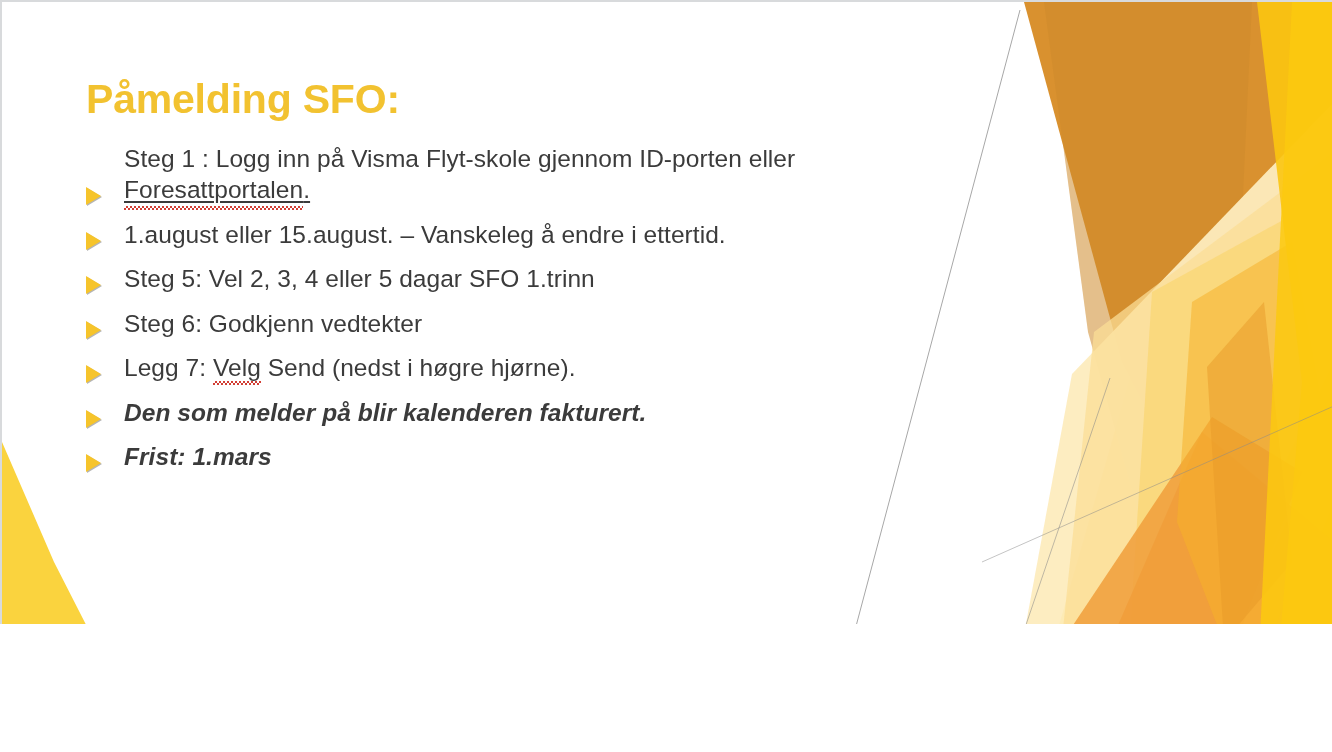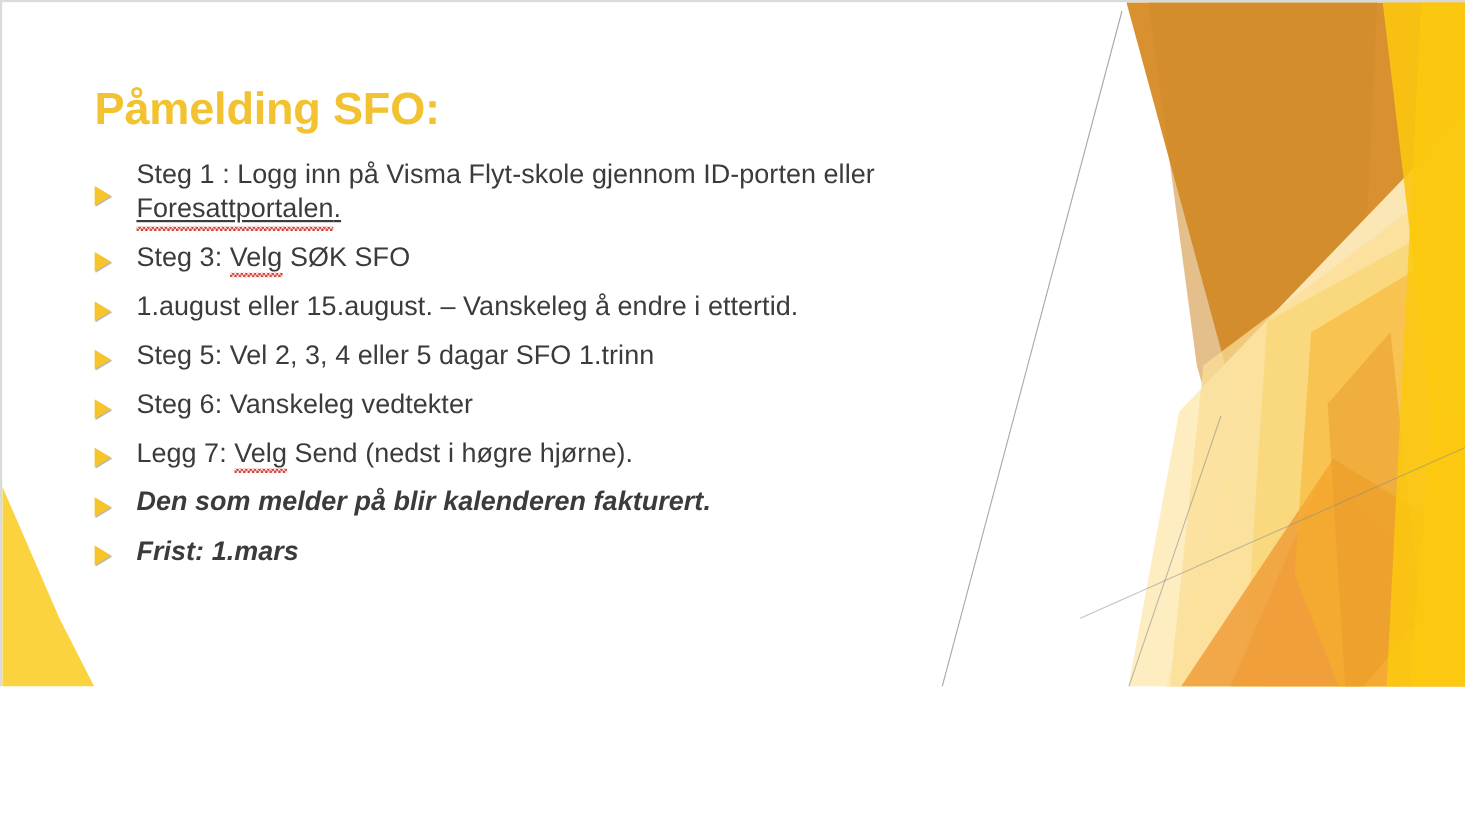--- a/index.html
+++ b/index.html
@@ -48,21 +48,21 @@
   #bullets {
     position: absolute;
     left: 84px;
     top: 141px;
     width: 830px;
   }
 
   .bullet-row {
     position: relative;
     display: flex;
-    align-items: center;
+    align-items: flex-end;
     margin-bottom: 13.5px;
   }
 
   .bullet-marker {
     flex: 0 0 auto;
     width: 38px;
     padding-top: 8px;
     line-height: 0;
   }
 
@@ -154,39 +154,33 @@
       <div class="bullet-row">
         <div class="bullet-marker">
           <span class="tri"></span>
         </div>
         <div class="bullet-text"><span>Steg 1 : Logg inn på Visma Flyt-skole gjennom ID-porten eller </span><span class="ul sq deep">Foresattportalen</span><span class="ul">.</span></div>
       </div>
       <div class="bullet-row">
         <div class="bullet-marker">
           <span class="tri"></span>
         </div>
-        <div class="bullet-text"><span>Steg 3: </span><span class="sq">Velg</span><span> SØK SFO</span></div>
-      </div>
-      <div class="bullet-row">
-        <div class="bullet-marker">
-          <span class="tri"></span>
-        </div>
         <div class="bullet-text"><span class="b">1.august</span><span> eller </span><span class="b">15.august. – Vanskeleg å endre i ettertid.</span></div>
       </div>
       <div class="bullet-row">
         <div class="bullet-marker">
           <span class="tri"></span>
         </div>
         <div class="bullet-text"><span>Steg 5: Vel 2, 3, 4 eller 5 dagar SFO 1.trinn</span></div>
       </div>
       <div class="bullet-row">
         <div class="bullet-marker">
           <span class="tri"></span>
         </div>
-        <div class="bullet-text"><span>Steg 6: Vanskeleg vedtekter</span></div>
+        <div class="bullet-text"><span>Steg 6: Godkjenn vedtekter</span></div>
       </div>
       <div class="bullet-row">
         <div class="bullet-marker">
           <span class="tri"></span>
         </div>
         <div class="bullet-text"><span>Legg 7: </span><span class="sq">Velg</span><span> </span><span class="b">Send</span><span> (nedst i høgre hjørne).</span></div>
       </div>
       <div class="bullet-row">
         <div class="bullet-marker">
           <span class="tri"></span>

